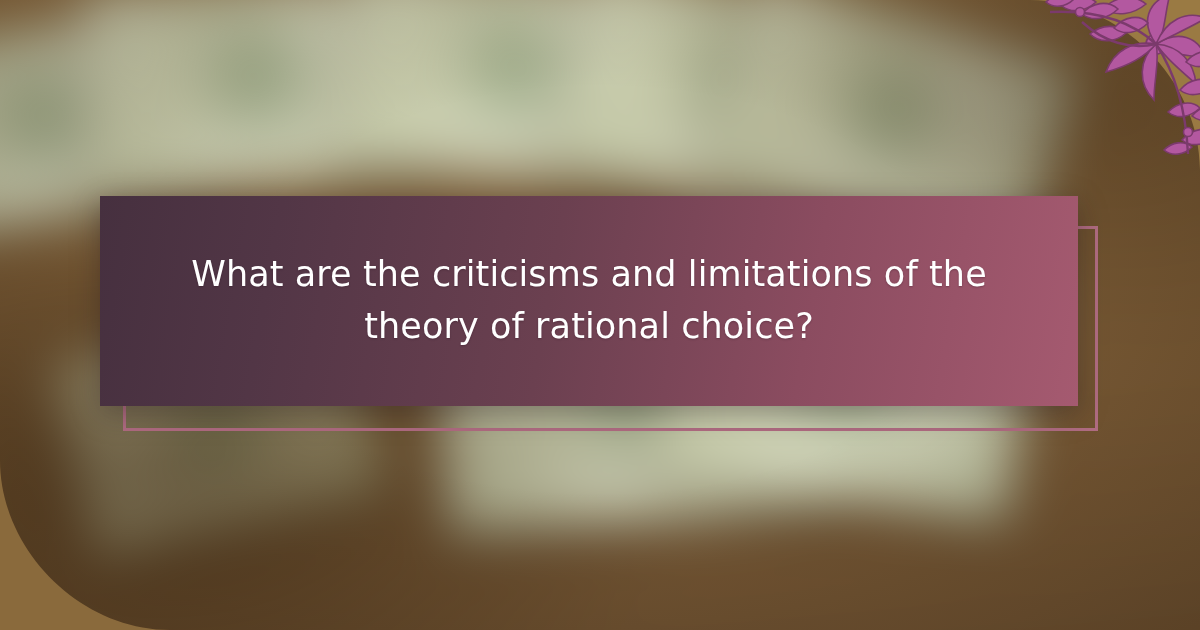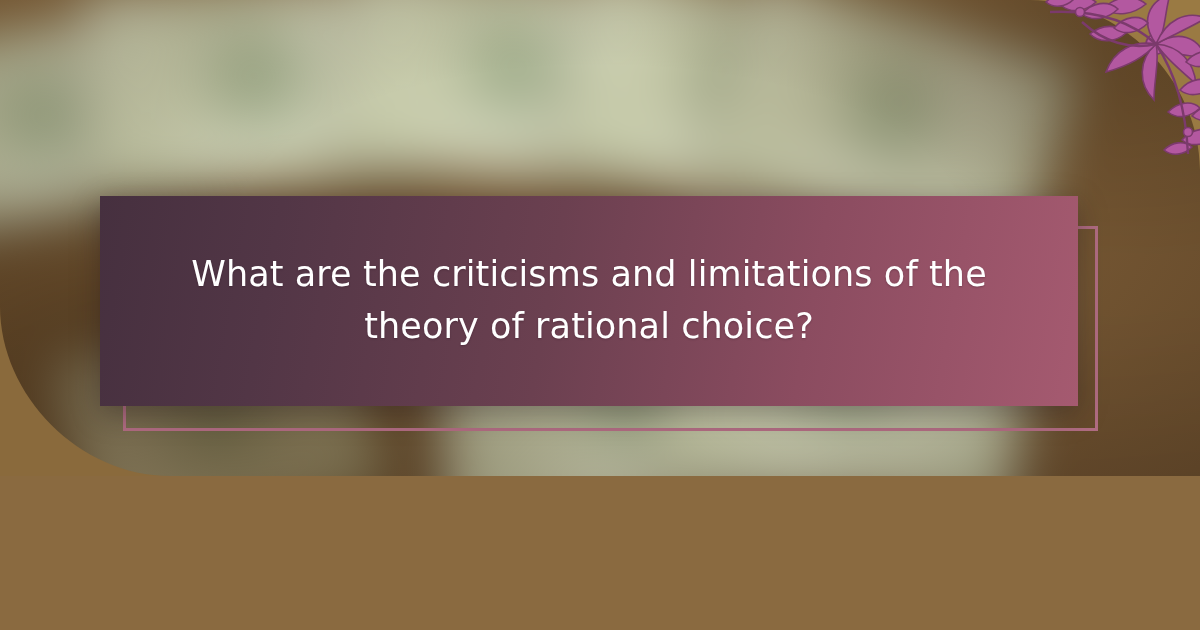--- a/index.html
+++ b/index.html
@@ -7,21 +7,21 @@
 
   html, body {
     width:1200px; height:630px;
     overflow:hidden;
     background:#8a6a40;
     font-family:"DejaVu Sans", sans-serif;
   }
 
   #stage {
     position:relative;
-    width:1200px; height:476px;
+    width:1200px; height:630px;
     overflow:hidden;
   }
 
   
   .bg-root {
     position:absolute; inset:0;
     overflow:hidden;
     background:#8a6940;
   }
   .bg-layer {

